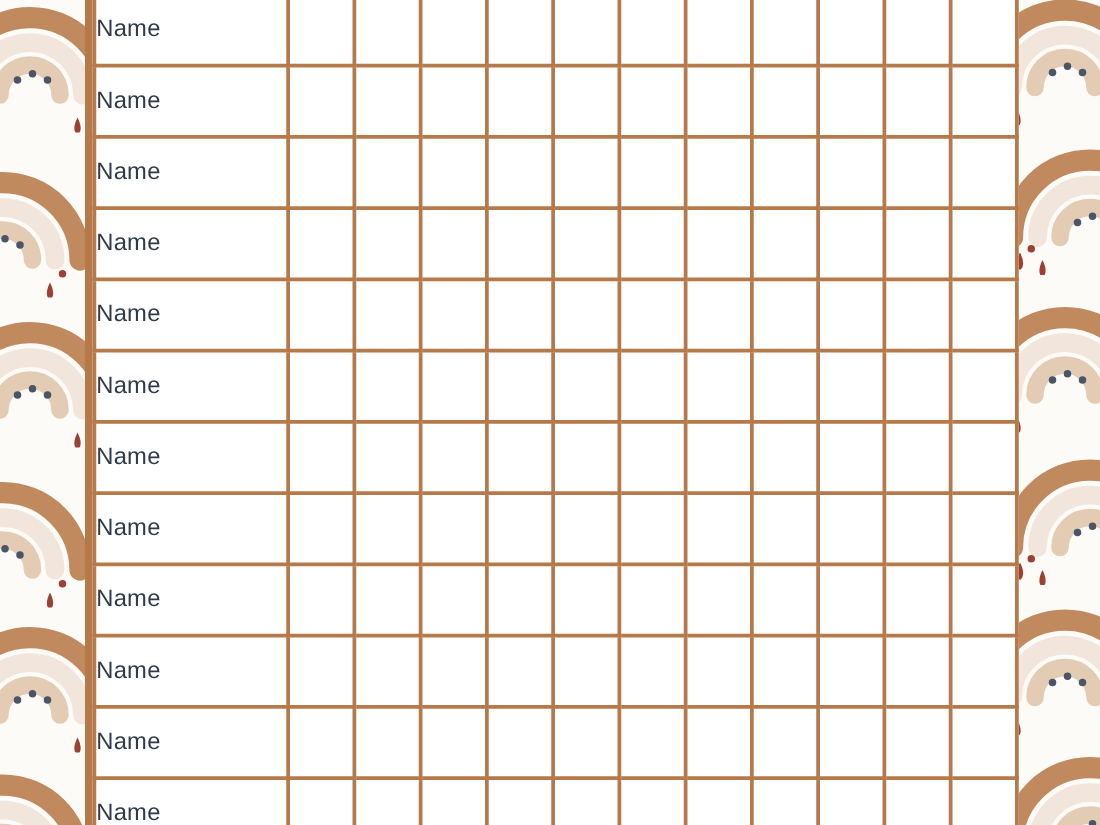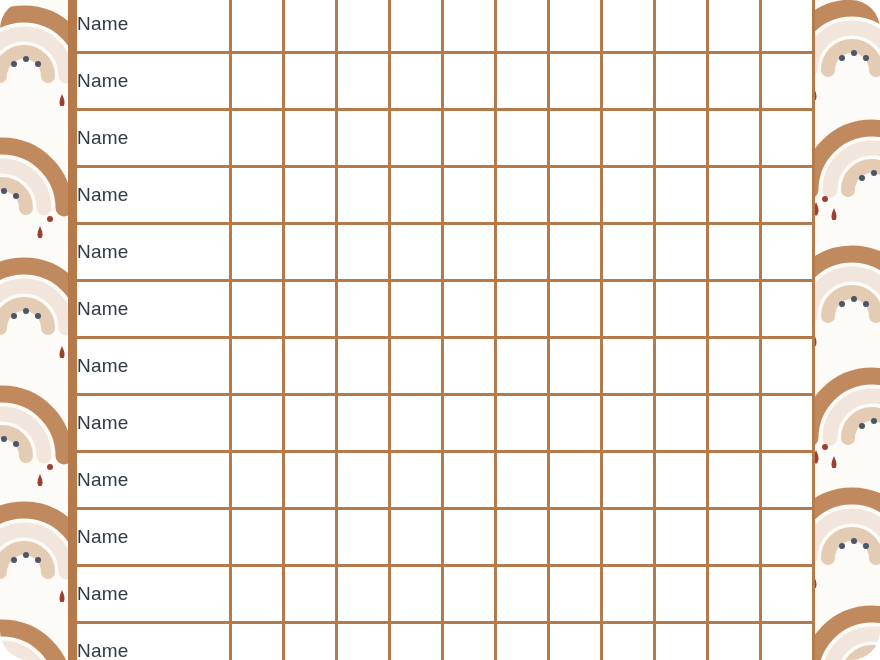--- a/index.html
+++ b/index.html
@@ -11,21 +11,20 @@
     background: #ffffff;
     font-family: "Liberation Sans", sans-serif;
   }
 
   #page {
     position: relative;
     width: 880px;
     height: 660px;
     background: #fdfbf7;
     overflow: hidden;
-    border-radius: 29px;
   }
 
   
   .side-border {
     position: absolute;
     top: 0;
     width: 90px;
     height: 660px;
     overflow: hidden;
     background: #fdfbf7;

